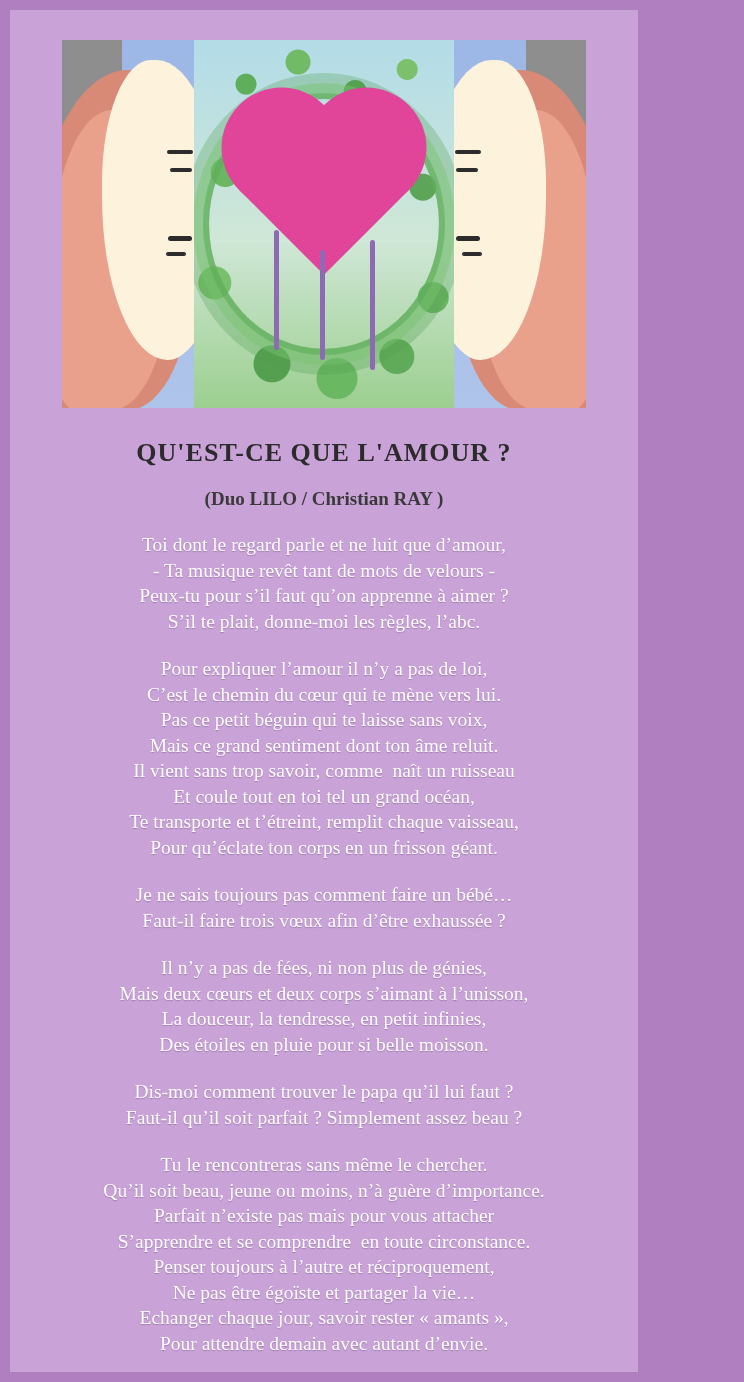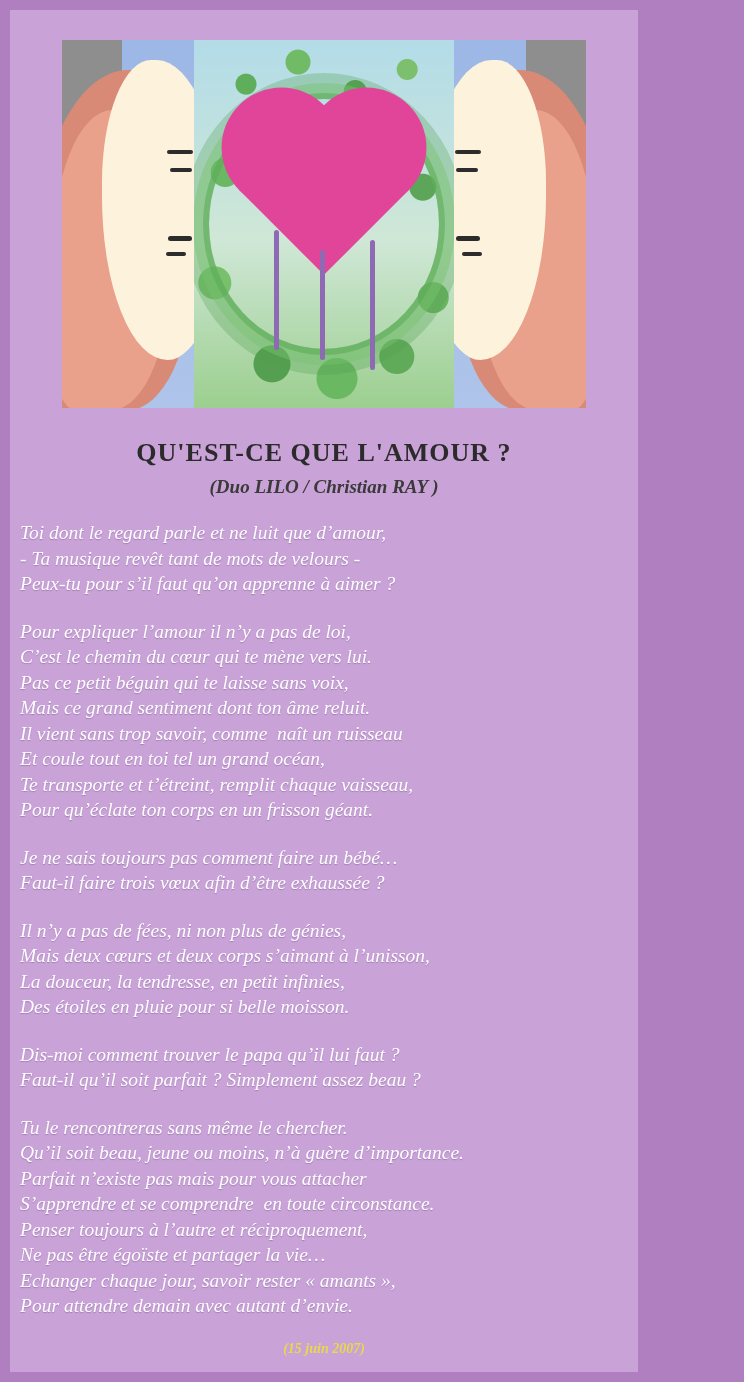--- a/index.html
+++ b/index.html
@@ -142,32 +142,30 @@
     text-align: center;
     margin-top: 18px;
     font-size: 26px;
     font-weight: bold;
     color: #2b2b2b;
     letter-spacing: 1px;
     font-family: "Liberation Serif", serif;
   }
   .subtitle {
     text-align: center;
-    margin-top: 8px;
+    margin-top: 20px;
     font-size: 19px;
-    font-style: italic;
     font-weight: bold;
     color: #3a3a3a;
   }
   .poem {
     margin-top: 22px;
-    text-align: left;
+    text-align: center;
     color: #ffffff;
     font-size: 19.5px;
-    font-style: italic;
     line-height: 25.5px;
     text-shadow: 0 1px 1px rgba(90,60,110,0.35);
   }
   .stanza {
     margin-bottom: 22px;
   }
   .line { white-space: pre; }
   .date {
     text-align: center;
     margin-top: 4px;
@@ -223,20 +221,21 @@
     </div>
 
     <div style="position:absolute; top:400px; left:0; right:0;">
       <div class="title">QU'EST-CE QUE L'AMOUR ?</div>
       <div class="subtitle">(Duo  LILO  /   Christian RAY )</div>
       <div class="poem">
           <div class="stanza">
             <div class="line">Toi dont le regard parle et ne luit que d’amour,</div>
             <div class="line">- Ta musique revêt tant de mots de velours -</div>
             <div class="line">Peux-tu pour s’il faut qu’on apprenne à aimer ?</div>
+            <div class="line">S’il te plait, donne-moi les règles, l’abc.</div>
           </div>
           <div class="stanza">
             <div class="line">Pour expliquer l’amour il n’y a pas de loi,</div>
             <div class="line">C’est le chemin du cœur qui te mène vers lui.</div>
             <div class="line">Pas ce petit béguin qui te laisse sans voix,</div>
             <div class="line">Mais ce grand sentiment dont ton âme reluit.</div>
             <div class="line">Il vient sans trop savoir, comme  naît un ruisseau</div>
             <div class="line">Et coule tout en toi tel un grand océan,</div>
             <div class="line">Te transporte et t’étreint, remplit chaque vaisseau,</div>
             <div class="line">Pour qu’éclate ton corps en un frisson géant.</div>

